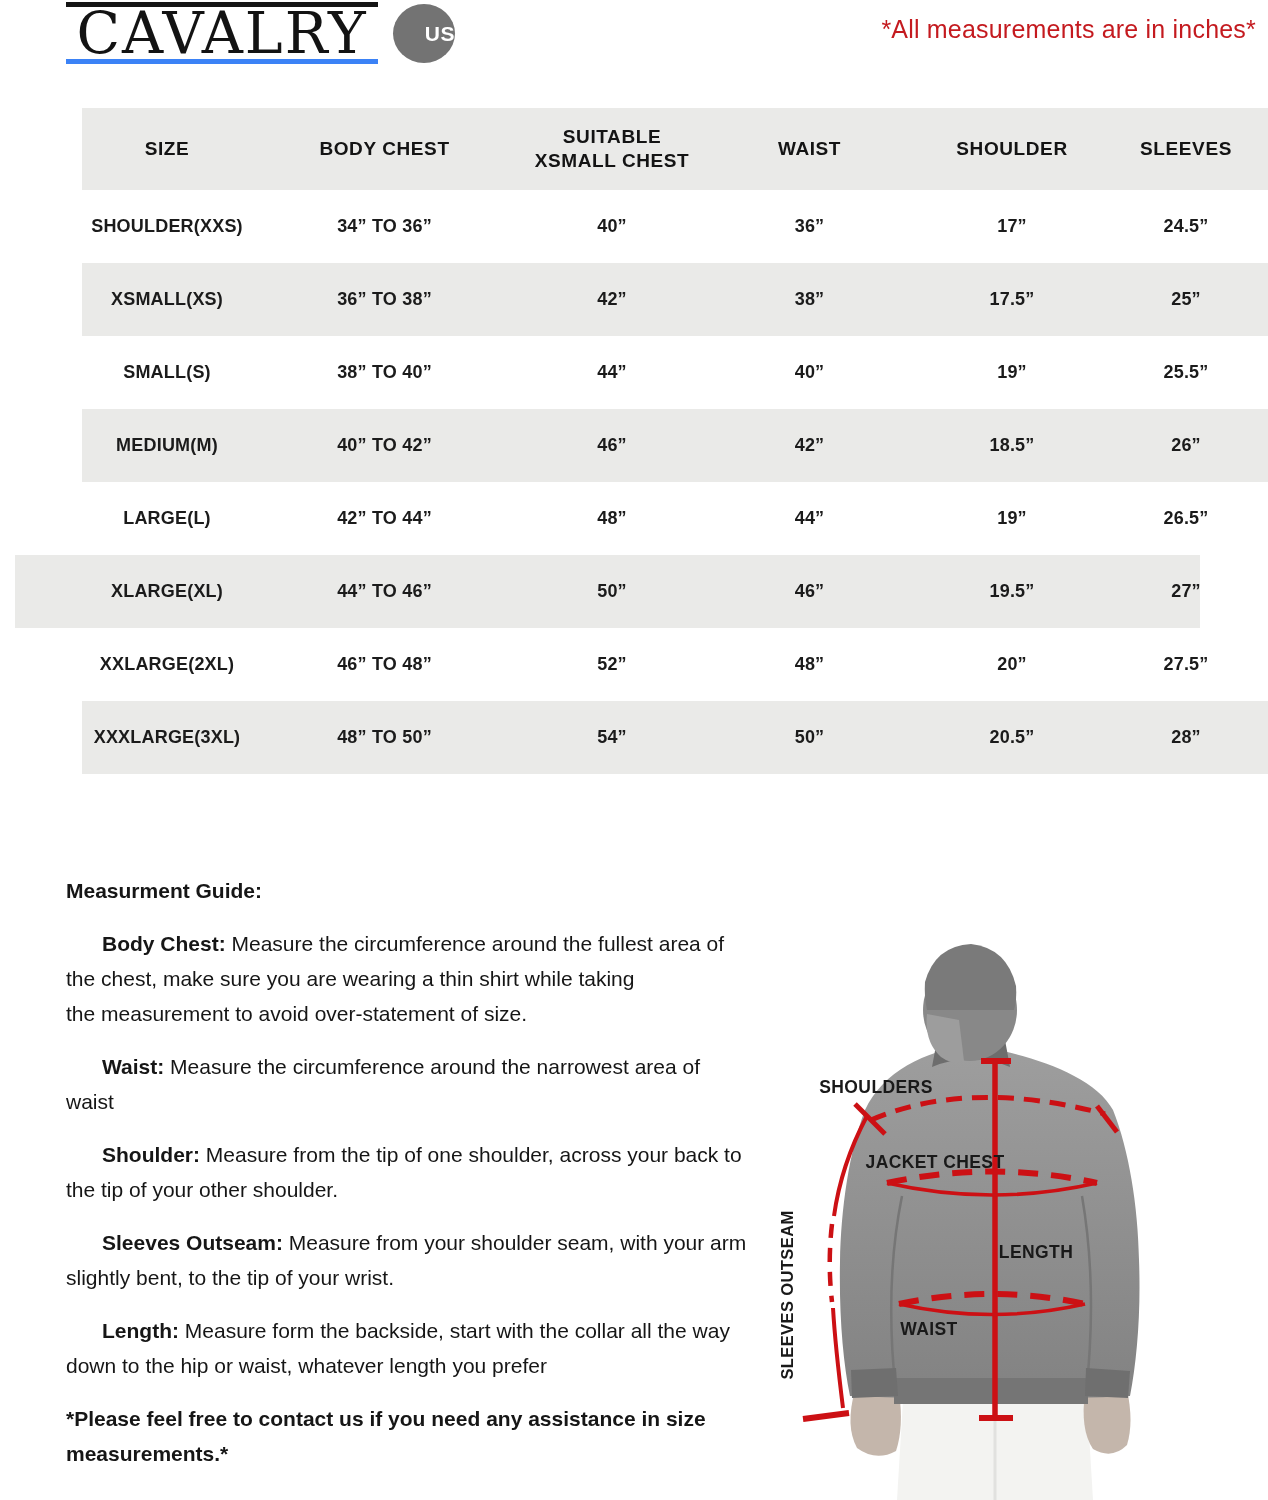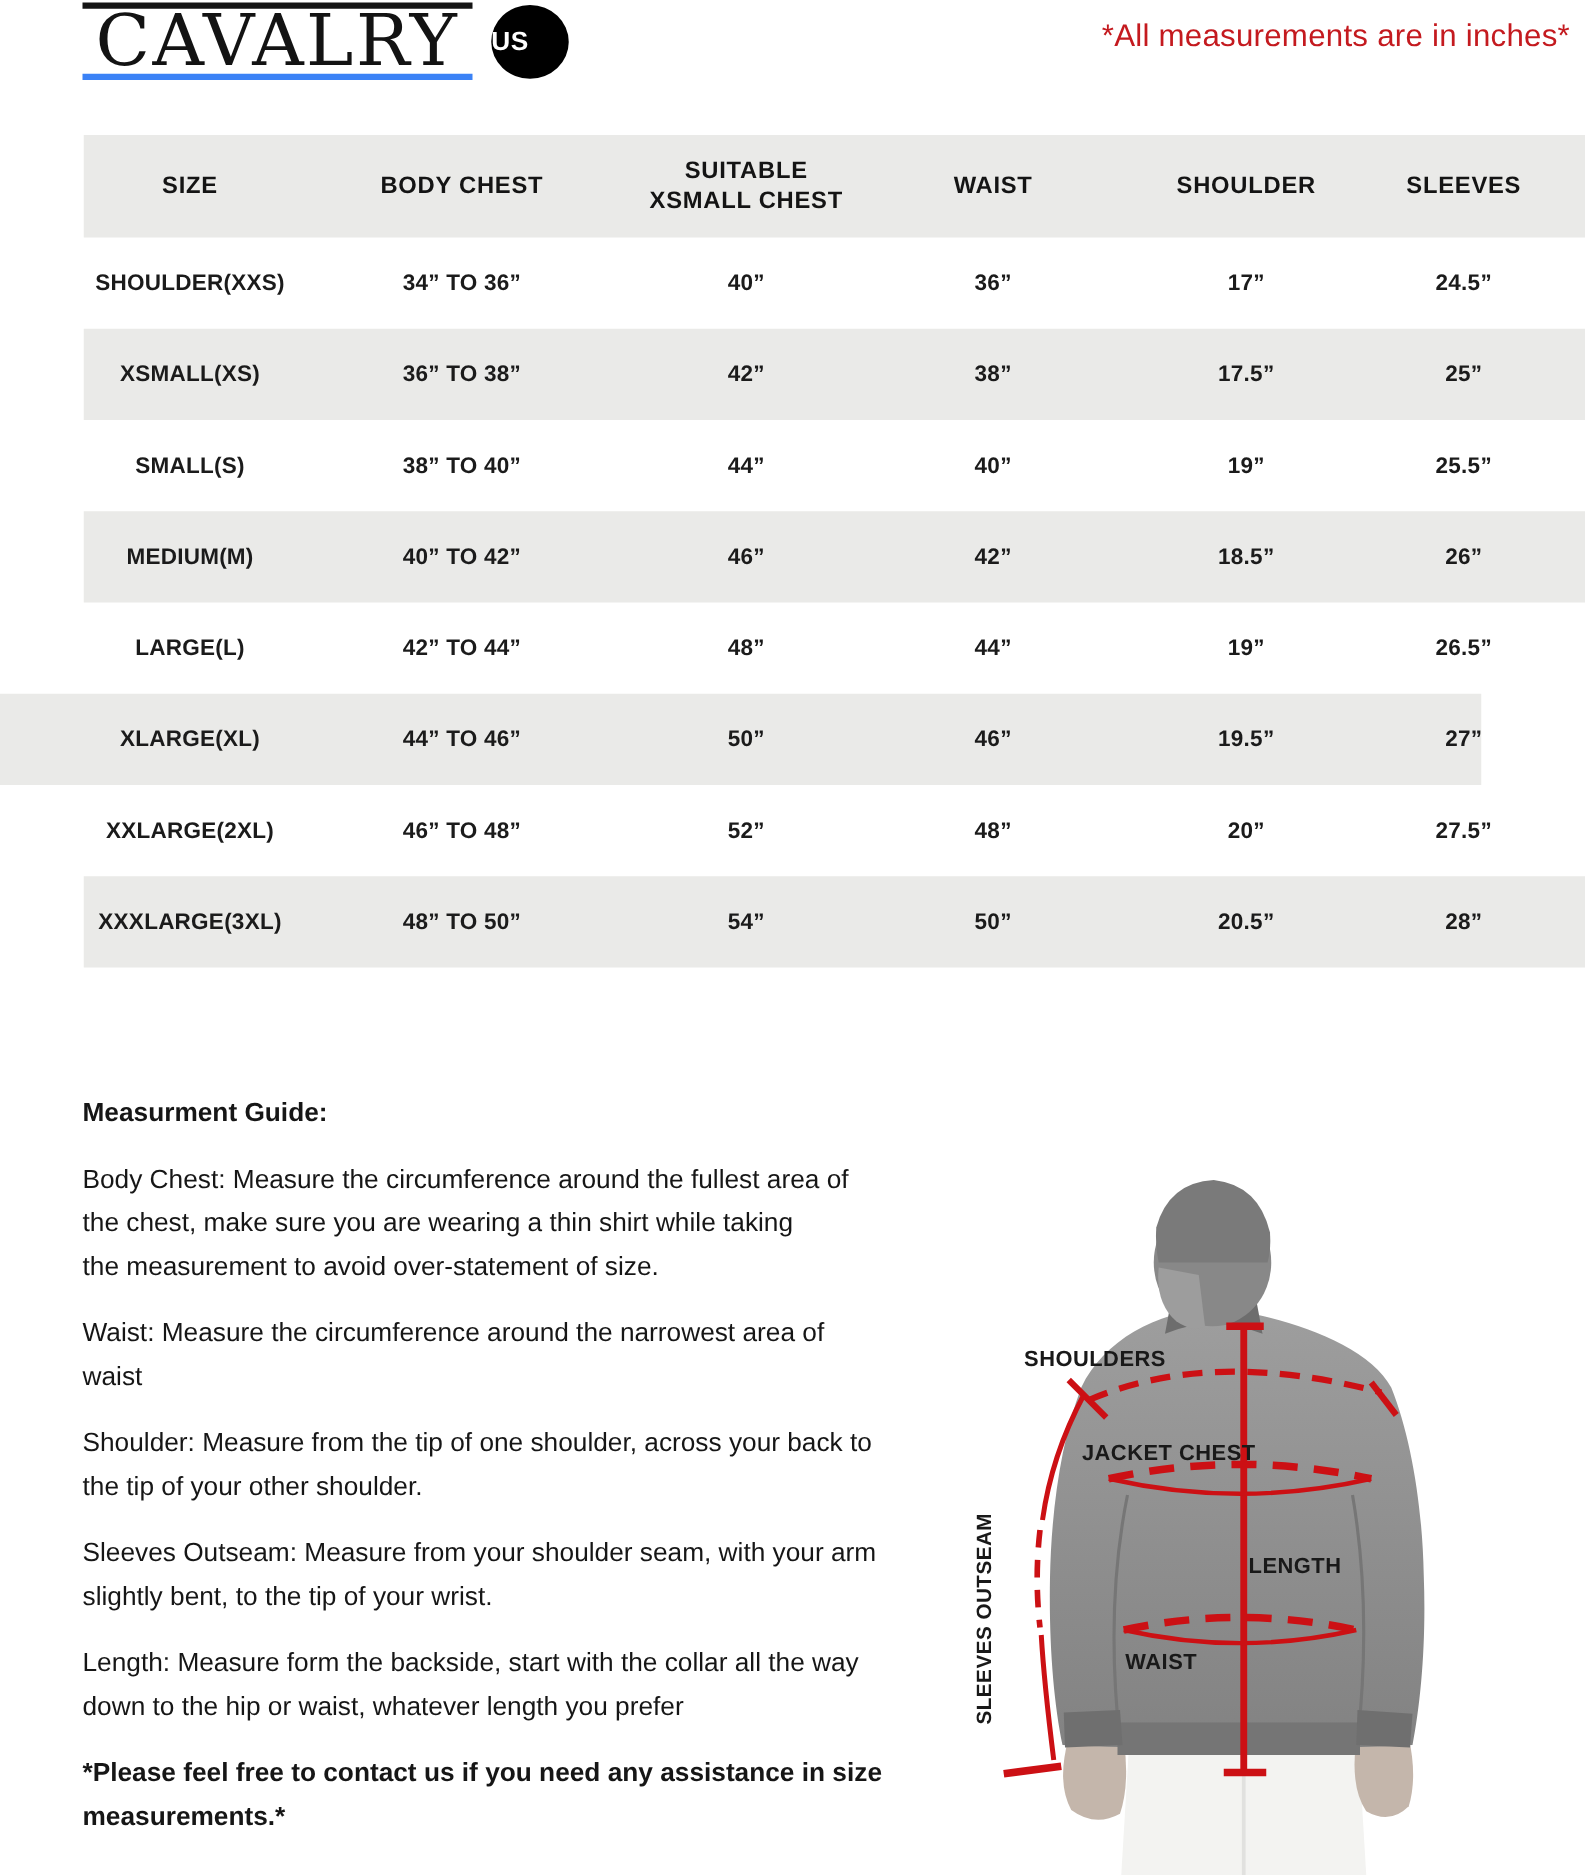--- a/index.html
+++ b/index.html
@@ -1,38 +1,38 @@
 <!DOCTYPE html>
 <html><head>
 <meta charset="utf-8">
 <style>
   html,body{margin:0;padding:0;background:#fff;}
   body{width:1268px;height:1500px;position:relative;font-family:"Liberation Sans",sans-serif;color:#1b1b1b;overflow:hidden;}
 
   
   .logo{position:absolute;left:66px;top:2px;width:312px;border-top:5px solid #141414;border-bottom:5px solid #3b82f6;text-align:center;}
   .logo-text{font-family:"DejaVu Serif","Liberation Serif",serif;font-size:57px;line-height:52px;letter-spacing:2px;color:#131313;white-space:nowrap;}
-  .badge{position:absolute;left:393px;top:4px;width:62px;height:59px;border-radius:50%;background:#000000;display:flex;align-items:center;justify-content:flex-start;color:#fff;font-weight:bold;font-size:21px;letter-spacing:0.5px;}
+  .badge{position:absolute;left:393px;top:4px;width:62px;height:59px;border-radius:50%;background:#737373;display:flex;align-items:center;justify-content:flex-end;color:#fff;font-weight:bold;font-size:21px;letter-spacing:0.5px;}
   .note{position:absolute;right:12px;top:15px;color:#c41a1f;font-weight:normal;font-size:25px;letter-spacing:0.2px;}
 
   
-  .size-table{position:absolute;left:0;top:108px;width:1140px;}
+  .size-table{position:absolute;left:0;top:108px;width:1140px;padding-left:15px;}
   .t-row{position:relative;width:1268px;height:73px;}
   .t-row.header{height:82px;}
   .row-bg{position:absolute;top:0;bottom:0;left:67px;right:0;background:#eaeae8;}
   .t-row.xl-offset .row-bg{left:0;right:83px;}
   .row-content{position:absolute;left:67px;top:0;width:1178px;height:100%;display:grid;grid-template-columns:170px 265px 190px 205px 200px 148px;align-items:center;}
   .cell{text-align:center;font-weight:bold;font-size:18px;letter-spacing:0.2px;color:#1b1b1b;}
   .t-row.header .cell{font-size:19px;line-height:24px;white-space:pre-line;letter-spacing:0.6px;color:#141414;}
 
   
   .guide{position:absolute;left:66px;top:873px;width:720px;font-size:21px;line-height:35px;color:#161616;}
   .guide-title{font-weight:bold;margin:0 0 30px 0;}
   .guide p{margin:0 0 18px 0;}
-  .sec-lead{font-weight:normal;}
+  .sec-lead{font-weight:bold;margin-left:36px;}
   .sec-text{white-space:pre-wrap;}
   .bold-para .sec-text{font-weight:bold;}
 
   
   .diagram{position:absolute;left:755px;top:930px;width:470px;height:570px;}
   .diagram svg{display:block;width:470px;height:570px;}
   .dlabel{font-family:"Liberation Sans",sans-serif;font-weight:bold;font-size:17.5px;letter-spacing:0.4px;fill:#191919;}
 </style>
 </head>
 <body>

